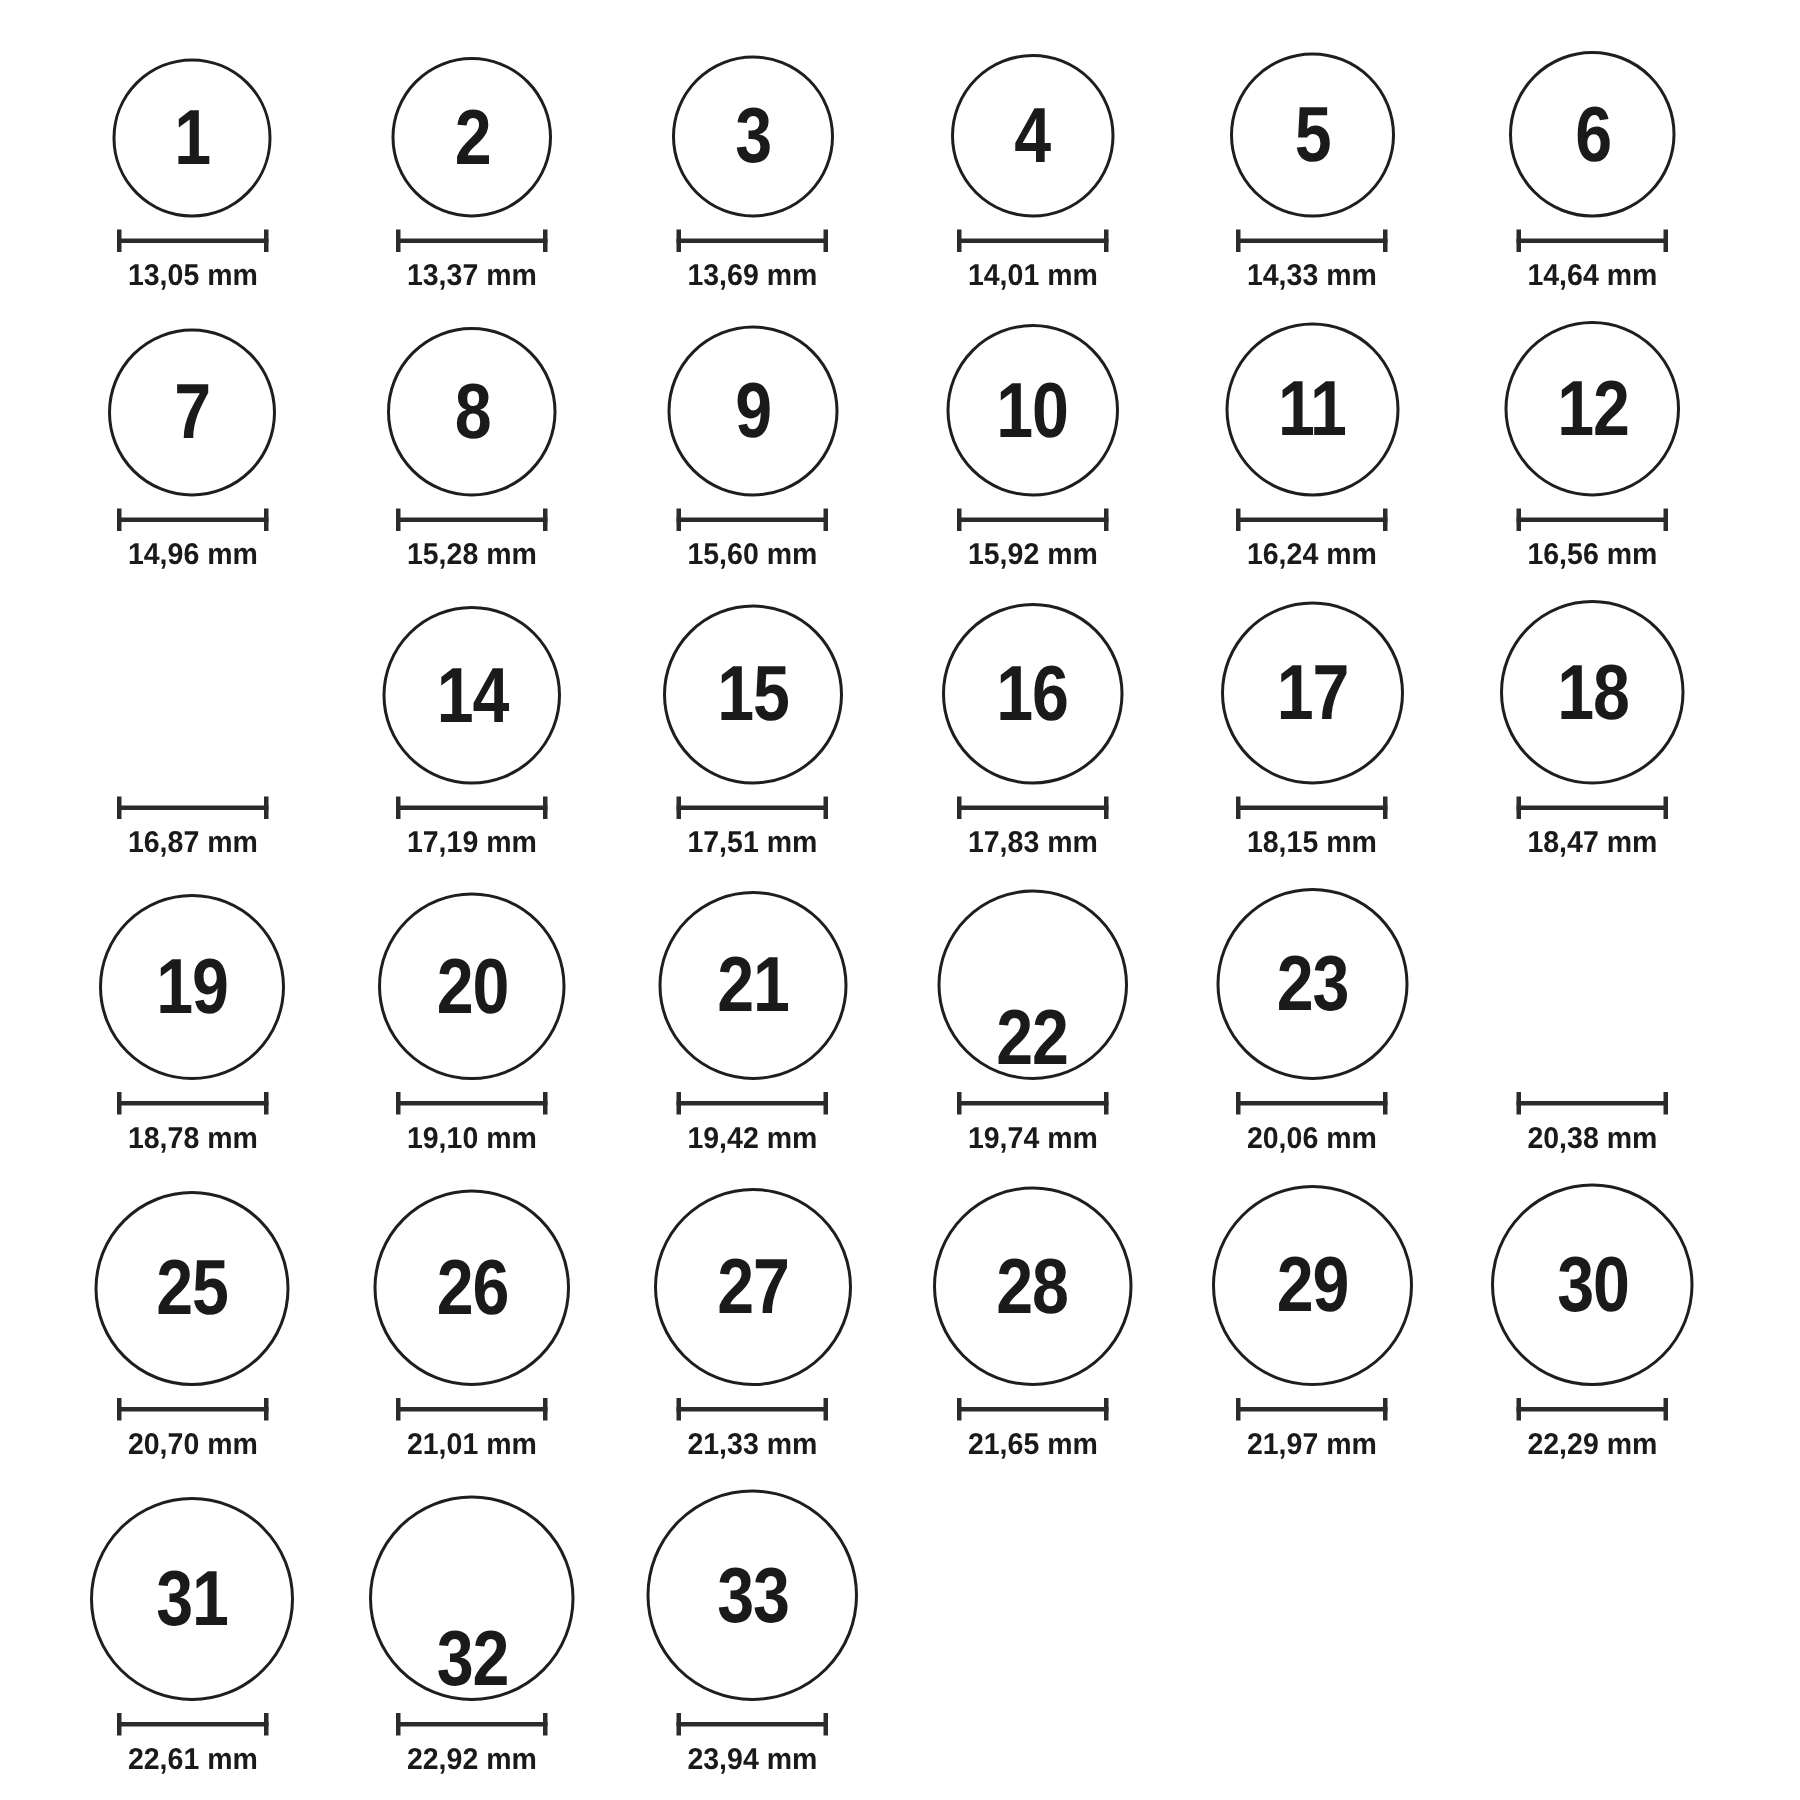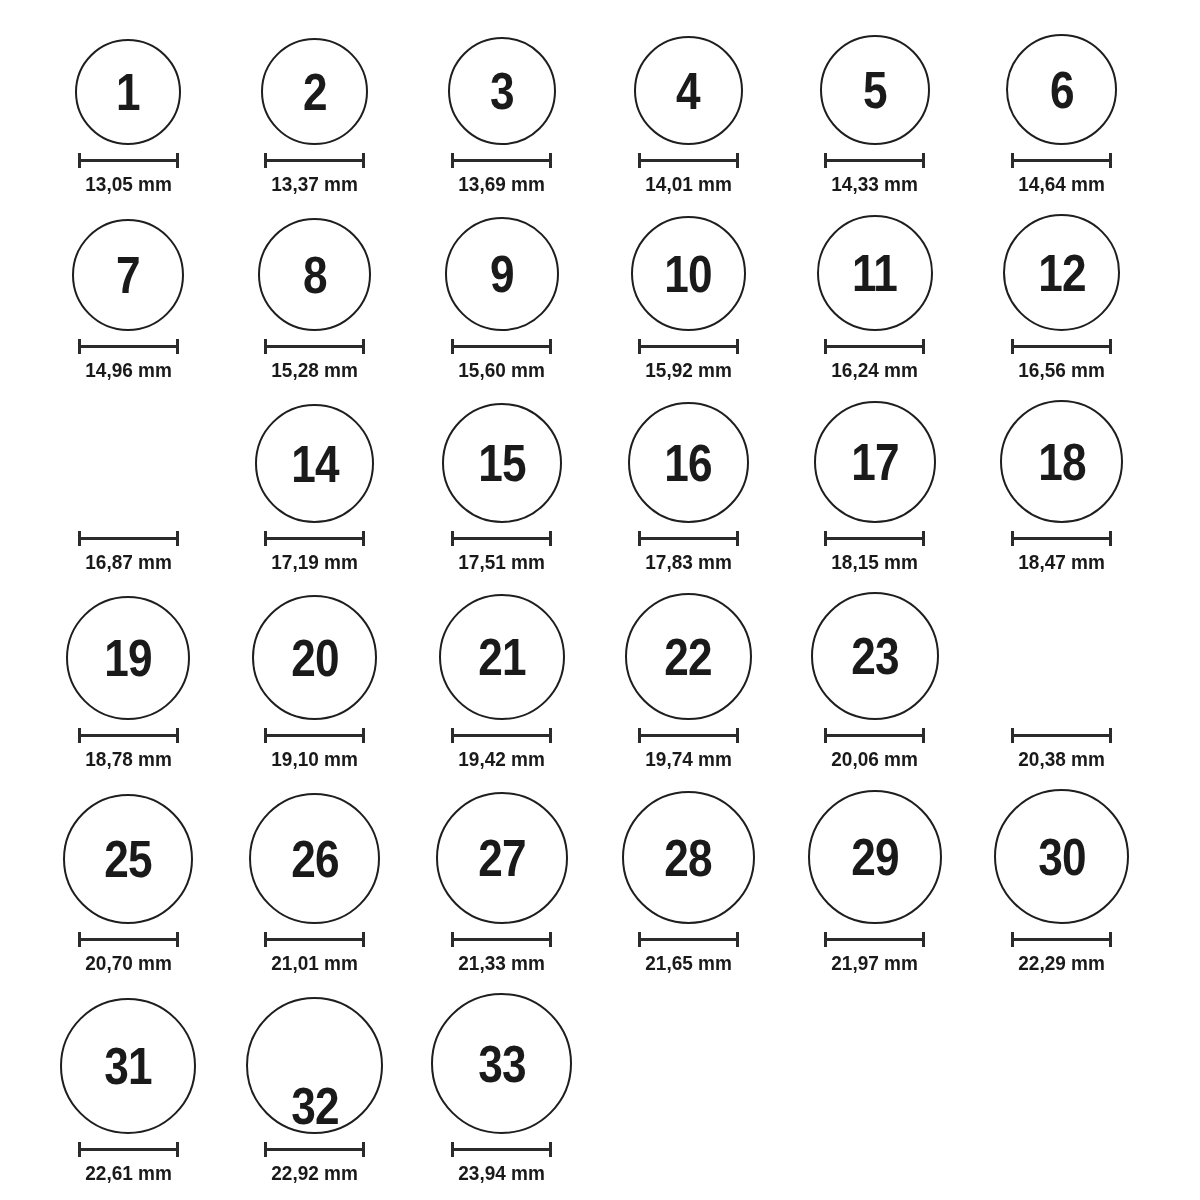--- a/index.html
+++ b/index.html
@@ -326,21 +326,21 @@
     </div>
     <div class="dim">
       <span class="tick left"></span>
       <span class="bar"></span>
       <span class="tick right"></span>
     </div>
     <div class="mm-label">19,42 mm</div>
   </div>
 
   <div class="cell">
-    <div class="circle" style="width: 127px; height: 127px;">
+    <div class="circle" style="width: 127px; height: 127px; align-items: flex-end;">
       <span class="num">22</span>
     </div>
     <div class="dim">
       <span class="tick left"></span>
       <span class="bar"></span>
       <span class="tick right"></span>
     </div>
     <div class="mm-label">19,74 mm</div>
   </div>
 

